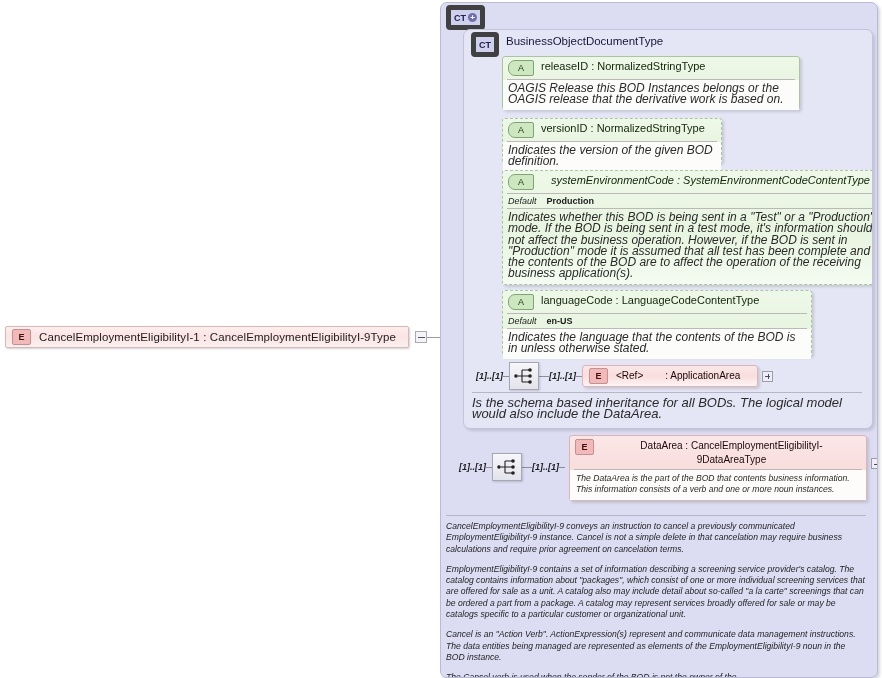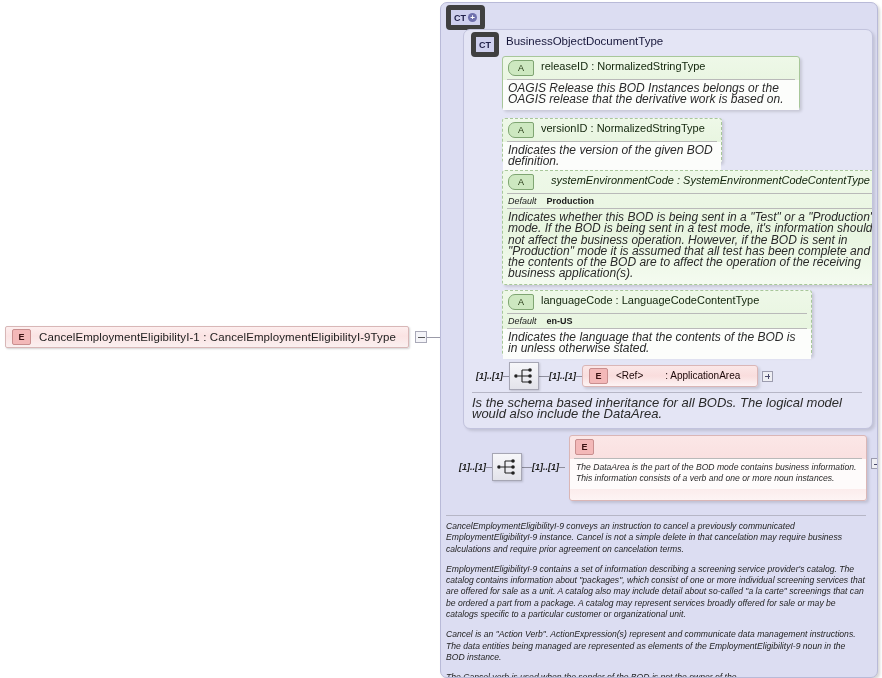--- a/index.html
+++ b/index.html
@@ -443,23 +443,27 @@
       </svg>
     </span>
     <span class="conn" style="width:10px;"></span>
     <span class="card">[1]..[1]</span>
     <span class="conn" style="width:6px;"></span>
   </div>
 
   <div class="elem-box" style="left:128px; top:432px; width:298px; height:66px;">
     <div class="elem-head">
       <div class="e-badge">E</div>
+      <div class="elem-name centered">
+        <span>DataArea : CancelEmploymentEligibilityI-</span><br>
+        <span>9DataAreaType</span>
+      </div>
     </div>
     <div class="hr"></div>
-    <div class="elem-doc">The DataArea is the part of the BOD mode contains business information. This information consists of a verb and one or more noun instances.</div>
+    <div class="elem-doc">The DataArea is the part of the BOD that contents business information. This information consists of a verb and one or more noun instances.</div>
   </div>
   <span class="plus-btn" style="position:absolute; left:430px; top:455px;"></span>
 
   <div class="outer-doc">
     <div class="rule"></div>
     <p>CancelEmploymentEligibilityI-9 conveys an instruction to cancel a previously communicated EmploymentEligibilityI-9 instance. Cancel is not a simple delete in that cancelation may require business calculations and require prior agreement on cancelation terms.</p>
     <p>EmploymentEligibilityI-9 contains a set of information describing a screening service provider's catalog. The catalog contains information about "packages", which consist of one or more individual screening services that are offered for sale as a unit. A catalog also may include detail about so-called "a la carte" screenings that can be ordered a part from a package. A catalog may represent services broadly offered for sale or may be catalogs specific to a particular customer or organizational unit.</p>
     <p>Cancel is an "Action Verb". ActionExpression(s) represent and communicate data management instructions. The data entities being managed are represented as elements of the EmploymentEligibilityI-9 noun in the BOD instance.</p>
     <p>The Cancel verb is used when the sender of the BOD is not the owner of the</p>
   </div>

